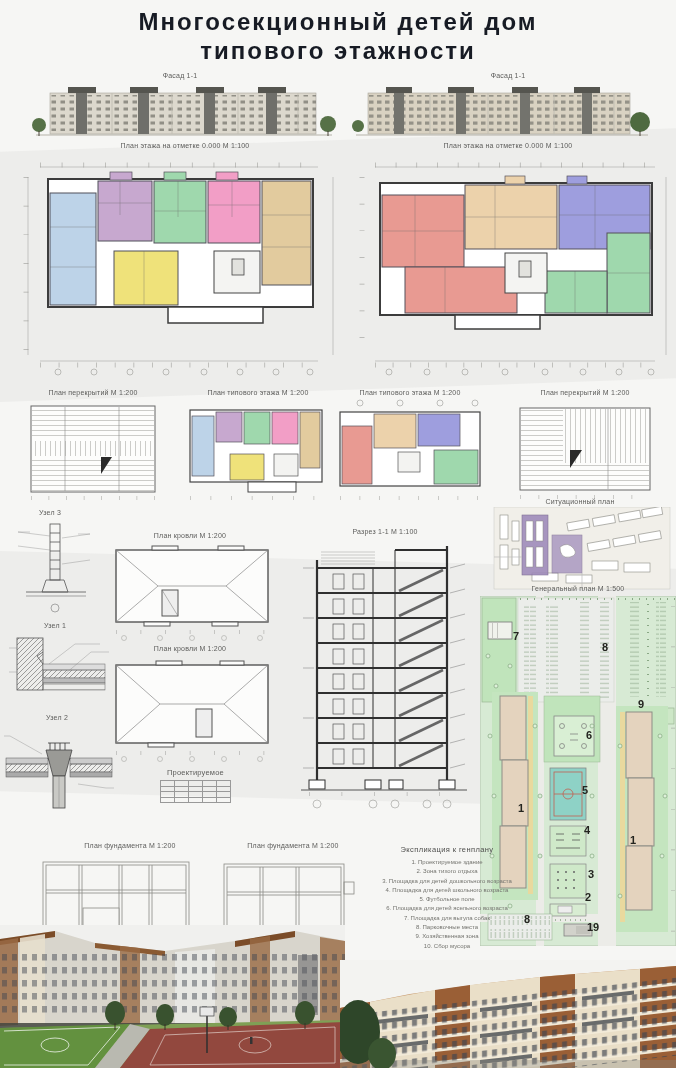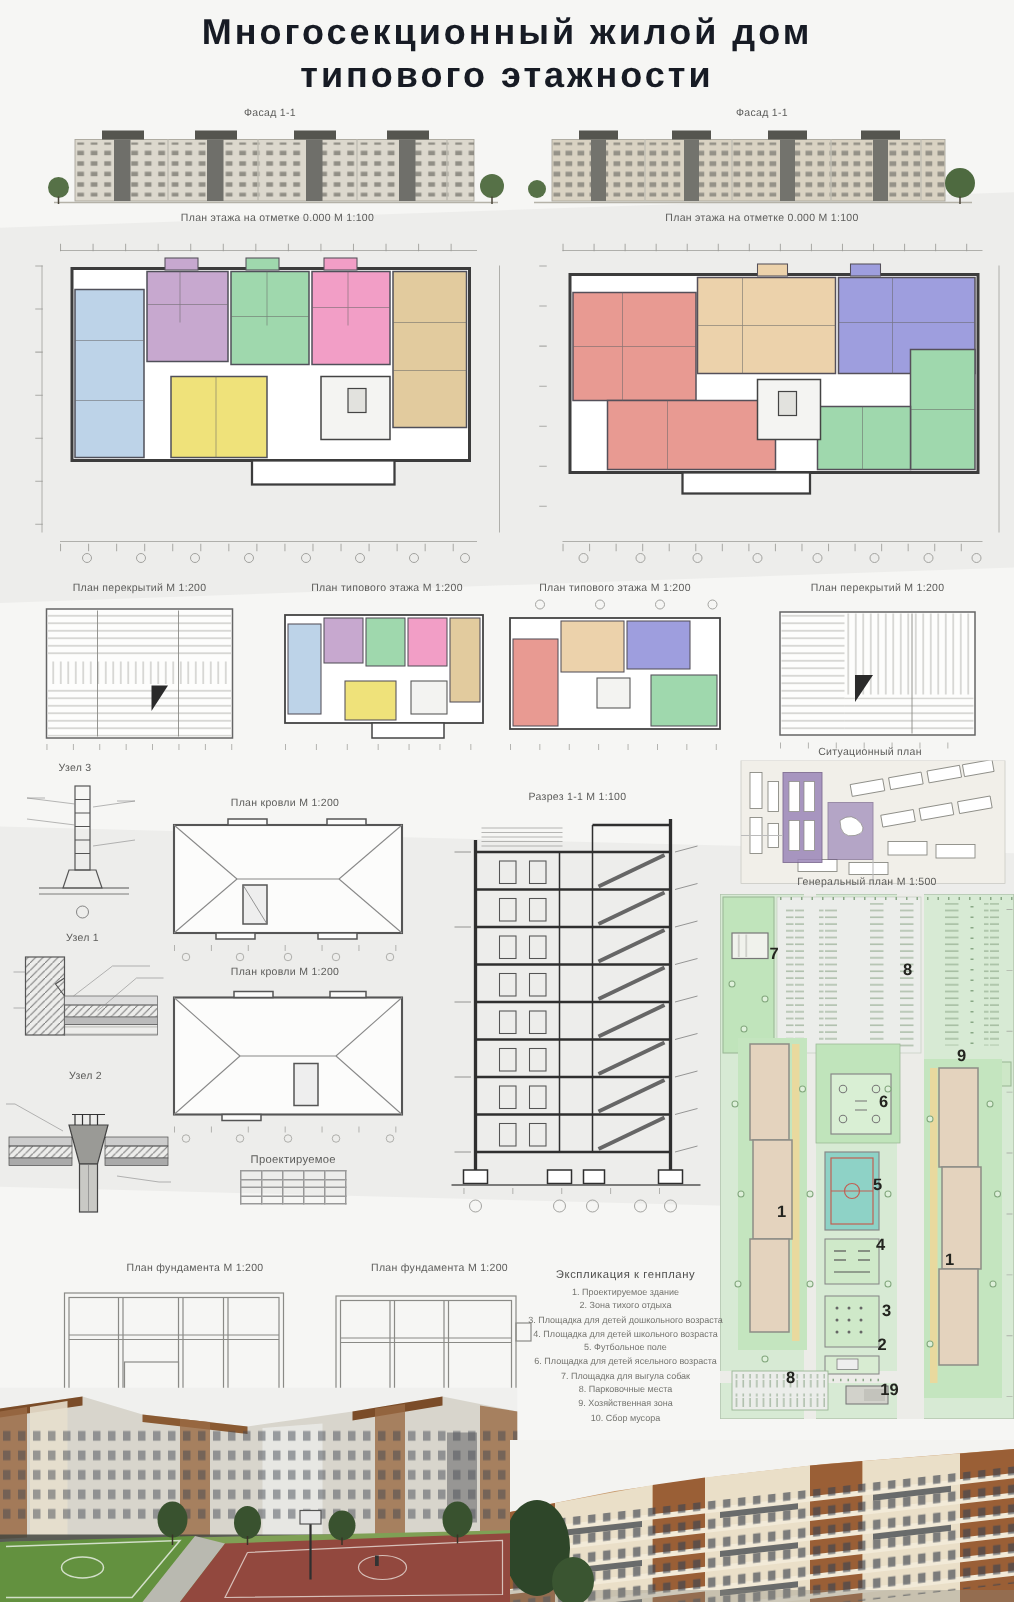--- a/index.html
+++ b/index.html
@@ -7,21 +7,21 @@
          font-family:"Liberation Sans",sans-serif;color:#333;}
   .wm{position:absolute;background:#ededeb;z-index:0;}
   .panel{position:absolute;z-index:2;}
   .lbl{position:absolute;z-index:3;font-size:7px;color:#5c5c5a;text-align:center;letter-spacing:.2px;}
   .title{position:absolute;top:8px;left:0;right:0;z-index:3;text-align:center;
          font-weight:bold;font-size:24px;letter-spacing:2px;color:#171b24;line-height:1.2;}
   .title span{display:block;}
   .mz{position:absolute;z-index:4;width:16px;text-align:center;font-size:11px;font-weight:bold;color:#23241f;}
   .spec-table{position:absolute;z-index:3;border-collapse:collapse;}
   .spec-table td{border:0.5px solid #999;width:13px;height:4.5px;padding:0;}
-  .legend{position:absolute;z-index:3;left:342px;top:845px;width:150px;text-align:center;}
+  .legend{position:absolute;z-index:3;left:342px;top:845px;width:150px;text-align:center;padding-left:30px;}
   .legend .legend-title{font-size:7.5px;color:#4e4e4c;letter-spacing:.4px;margin-bottom:4px;}
   .legend ol{list-style:none;margin:0;padding:0;}
   .legend li{font-size:6px;color:#74746f;line-height:1.55;}
   svg{display:block;}
 </style>
 </head>
 <body>
 
 <div class="board">
 
@@ -51,21 +51,21 @@
       <pattern id="winR" width="10" height="13" patternUnits="userSpaceOnUse">
           <rect x="2" y="3" width="5" height="6.5" fill="#3e4450" opacity=".85"></rect>
         </pattern>
     </defs>
   </svg>
 
   <div class="wm" style="left:-40px;top:140px;width:760px;height:250px;transform:rotate(-2deg);"></div>
   <div class="wm" style="left:-40px;top:560px;width:760px;height:240px;transform:rotate(1.5deg);"></div>
 
   <div class="title">
-    <span>Многосекционный жилой дом</span>
+    <span>Многосекционный детей дом</span>
     <span>типового этажности</span>
   </div>
 
   <div class="lbl" style="left:140px;top:72px;width:80px;">Фасад 1-1</div>
   <div class="lbl" style="left:468px;top:72px;width:80px;">Фасад 1-1</div>
 
   <svg class="panel" style="left:32px;top:85px;" width="304" height="58" viewBox="0 0 304 58">
     <line x1="4" y1="50" x2="300" y2="50" stroke="#b5b2a8" stroke-width="1"></line>
     <rect x="18" y="8" width="266" height="41" fill="#dcd8cd" stroke="#a9a69c" stroke-width=".6"></rect>
     <rect x="18" y="10" width="266" height="36" fill="url(#win)" opacity=".85"></rect>

